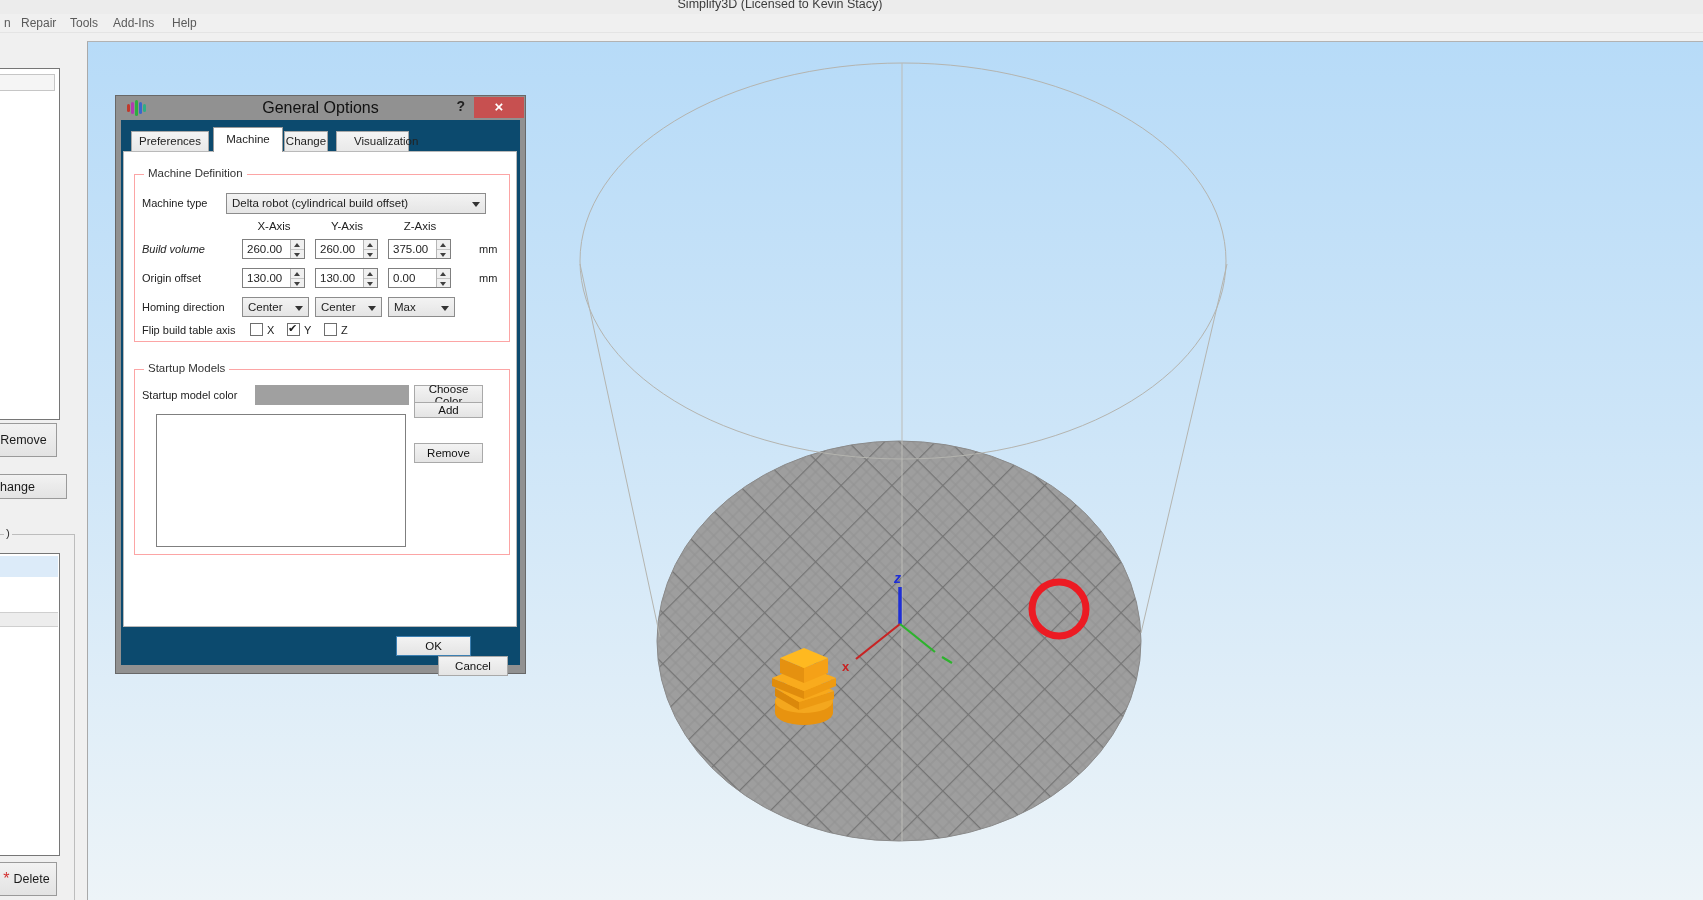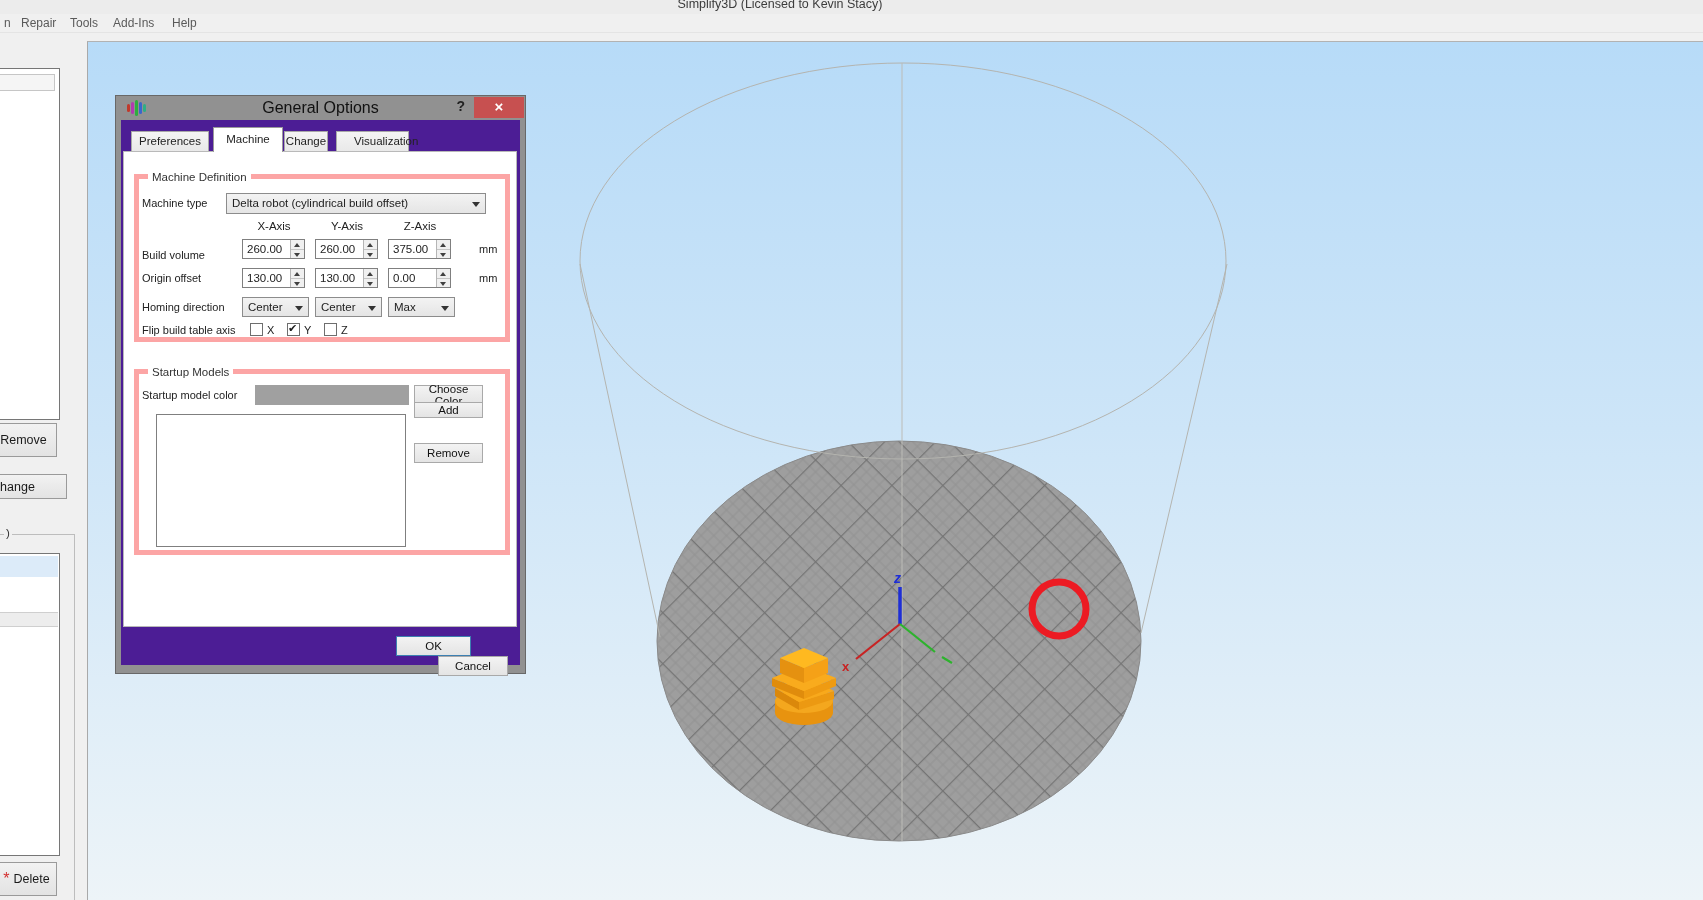--- a/index.html
+++ b/index.html
@@ -43,29 +43,29 @@
             background:#919191; border:1px solid #686868; }
   .dlg-titlebar { position:absolute; left:0; top:0; right:0; height:23px; }
   .dlg-title { position:absolute; left:0; right:0; top:3px; text-align:center;
                font-size:16px; color:#111; }
   .dlg-help { position:absolute; right:60px; top:2px; font-size:14px; font-weight:bold;
               color:#222; cursor:pointer; }
   .dlg-close { position:absolute; right:1px; top:1px; width:50px; height:21px;
                background:#c75050; color:#fff; font-size:15px; font-weight:bold;
                text-align:center; line-height:20px; cursor:pointer; }
   .dlg-content { position:absolute; left:5px; top:24px; width:399px; height:545px;
-                 background:#4c1d95; }
+                 background:#0c4a6e; }
   .tab { position:absolute; font-size:11.5px; text-align:center; cursor:pointer;
          background:linear-gradient(#f4f4f4,#e9e9e9); border:1px solid #a8a8a8;
          top:11px; height:21px; line-height:19px; z-index:1; }
   .tab.active { top:7px; height:25px; line-height:23px; background:#fff;
                 border:1px solid #9a9a9a; border-bottom:none; z-index:3; }
   .tabpage { position:absolute; left:2px; top:31px; width:394px; height:476px;
              background:#fff; border:1px solid #b9b9b9; z-index:2; }
-  .groupbox { position:absolute; border:5px solid #fca5a5; }
+  .groupbox { position:absolute; border:1px solid #fca5a5; }
   .group-label { position:absolute; top:-8px; left:9px; background:#fff; padding:0 4px;
                  font-size:11.5px; color:#333; white-space:nowrap; }
   .lbl { position:absolute; font-size:11px; color:#222; white-space:nowrap; }
   .hdr { position:absolute; width:64px; text-align:center; font-size:11.5px; color:#222; }
   .combo { position:absolute; height:21px; background:linear-gradient(#f3f3f3,#e5e5e5);
            border:1px solid #8c8c8c; font-size:11.5px; line-height:19px;
            padding-left:5px; cursor:pointer; white-space:nowrap; overflow:hidden; }
   .combo .arr { position:absolute; right:5px; top:8px; width:0; height:0;
                 border-left:4px solid transparent; border-right:4px solid transparent;
                 border-top:5px solid #333; }
@@ -210,21 +210,21 @@
       <span class="lbl" style="left:18px; top:45px;">Machine type</span>
       <div class="combo" style="left:102px; top:41px; width:260px;">
         <span>Delta robot (cylindrical build offset)</span>
         <span class="arr"></span>
       </div>
 
       <span class="hdr" style="left:118px; top:68px;">X-Axis</span>
       <span class="hdr" style="left:191px; top:68px;">Y-Axis</span>
       <span class="hdr" style="left:264px; top:68px;">Z-Axis</span>
 
-      <span class="lbl" style="left:18px; top:97px;">Build volume</span>
+      <span class="lbl" style="left:18px; top:91px;font-style:italic;">Build volume</span>
       <div class="num" style="left:118px; top:87px;">
         <span class="val">260.00</span>
         <span class="spin">
             <span class="u">
               <i class="tri-u"></i>
             </span>
             <span class="d">
               <i class="tri-d"></i>
             </span>
           </span>

